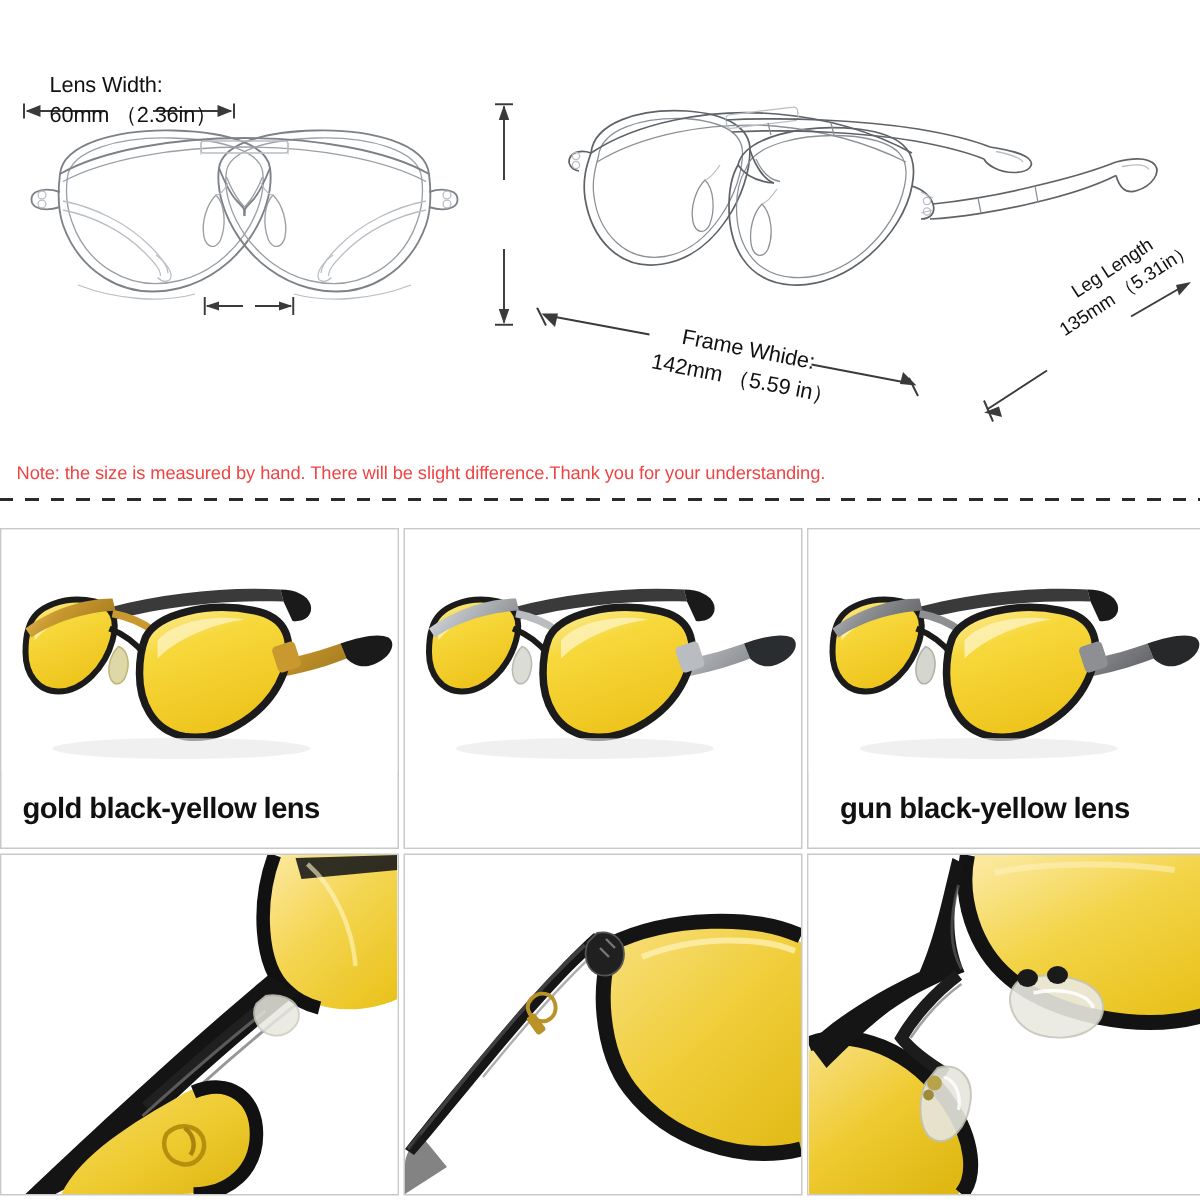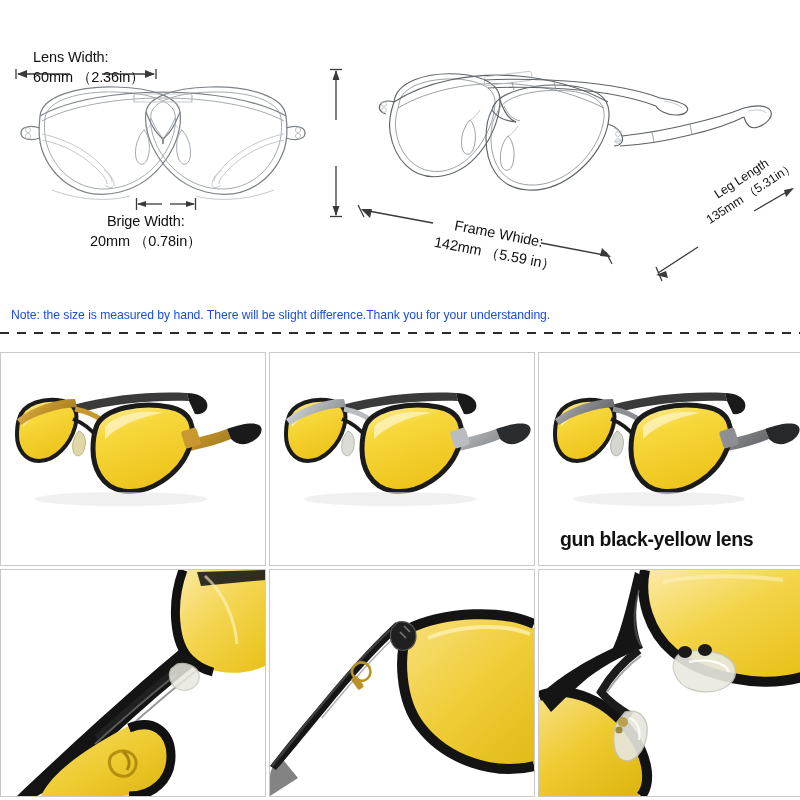--- a/index.html
+++ b/index.html
@@ -73,21 +73,21 @@
   .la { fill:none; stroke:#7d8288; stroke-width:1.25; }
   .la-thin { fill:none; stroke:#9aa0a6; stroke-width:0.9; }
   .la-faint { fill:none; stroke:#b9bec4; stroke-width:0.85; }
   .la2 { fill:none; stroke:#5e6368; stroke-width:1.15; }
   .la2-thin { fill:none; stroke:#8b9096; stroke-width:0.85; }
 
   
   .note-row { position:absolute; left:0; top:308px; width:800px; }
   .note-text {
     font-size:12.2px;
-    color:#1d4ed8;
+    color:#ef4444;
     padding-left:11px;
     letter-spacing:-0.05px;
     white-space:nowrap;
   }
   .dashed-divider {
     margin-top:10px;
     margin-left:0px;
     width:800px;
     height:2px;
     background-image:repeating-linear-gradient(to right,#2b2b2b 0px,#2b2b2b 9px,transparent 9px,transparent 17px);
@@ -243,24 +243,20 @@
   </div>
 
   <svg id="bridge-width-arrow" viewBox="0 0 62 12">
     <line class="svg-line" x1="1.5" y1="0" x2="1.5" y2="12"></line>
     <line class="svg-line" x1="60.5" y1="0" x2="60.5" y2="12"></line>
     <line class="svg-line" x1="3" y1="6" x2="27" y2="6"></line>
     <polygon class="svg-fill" points="2,6 11,3 11,9"></polygon>
     <line class="svg-line" x1="35" y1="6" x2="59" y2="6"></line>
     <polygon class="svg-fill" points="60,6 51,3 51,9"></polygon>
   </svg>
-  <div class="dim-label" id="bridge-width-label">
-    <span class="l1">Brige Width:</span>
-    <span class="l2">20mm （0.78in）</span>
-  </div>
 
   <svg id="lens-height-arrow" viewBox="0 0 12 150">
     <line class="svg-line" x1="0" y1="1.5" x2="12" y2="1.5"></line>
     <line class="svg-line" x1="0" y1="148.5" x2="12" y2="148.5"></line>
     <line class="svg-line" x1="6" y1="3" x2="6" y2="52"></line>
     <polygon class="svg-fill" points="6,2 2.5,12 9.5,12"></polygon>
     <line class="svg-line" x1="6" y1="98" x2="6" y2="147"></line>
     <polygon class="svg-fill" points="6,148 2.5,138 9.5,138"></polygon>
   </svg>
 
@@ -331,20 +327,21 @@
 
         <path d="M78 78 C72 84 70 94 73 100 C76 105 81 103 83 97 C86 89 84 80 78 78 Z" fill="#d9d29a" opacity="0.85" stroke="#b3a860" stroke-width="1"></path>
 
         <path d="M16 66 C32 54 54 46 74 46 L76 54 C56 55 34 62 20 72 Z" fill="url(#goldBar)"></path>
 
         <rect x="182" y="76" width="16" height="18" rx="3" fill="#c9982f" transform="rotate(-18 190 85)"></rect>
 
         <ellipse cx="120" cy="146" rx="86" ry="7" fill="#e8e8e8" opacity="0.65"></ellipse>
       </svg>
     </div>
+    <div class="caption">gold black-yellow lens</div>
   </div>
 
   <div class="cell cell-top">
     <div class="photo">
       <svg width="264" height="160" viewBox="0 0 264 160">
         <defs>
           <linearGradient id="lensG2" x1="0" y1="0" x2="0.4" y2="1">
             <stop offset="0%" stop-color="#fdf0a8"></stop>
             <stop offset="35%" stop-color="#f7d83c"></stop>
             <stop offset="100%" stop-color="#eec41c"></stop>

